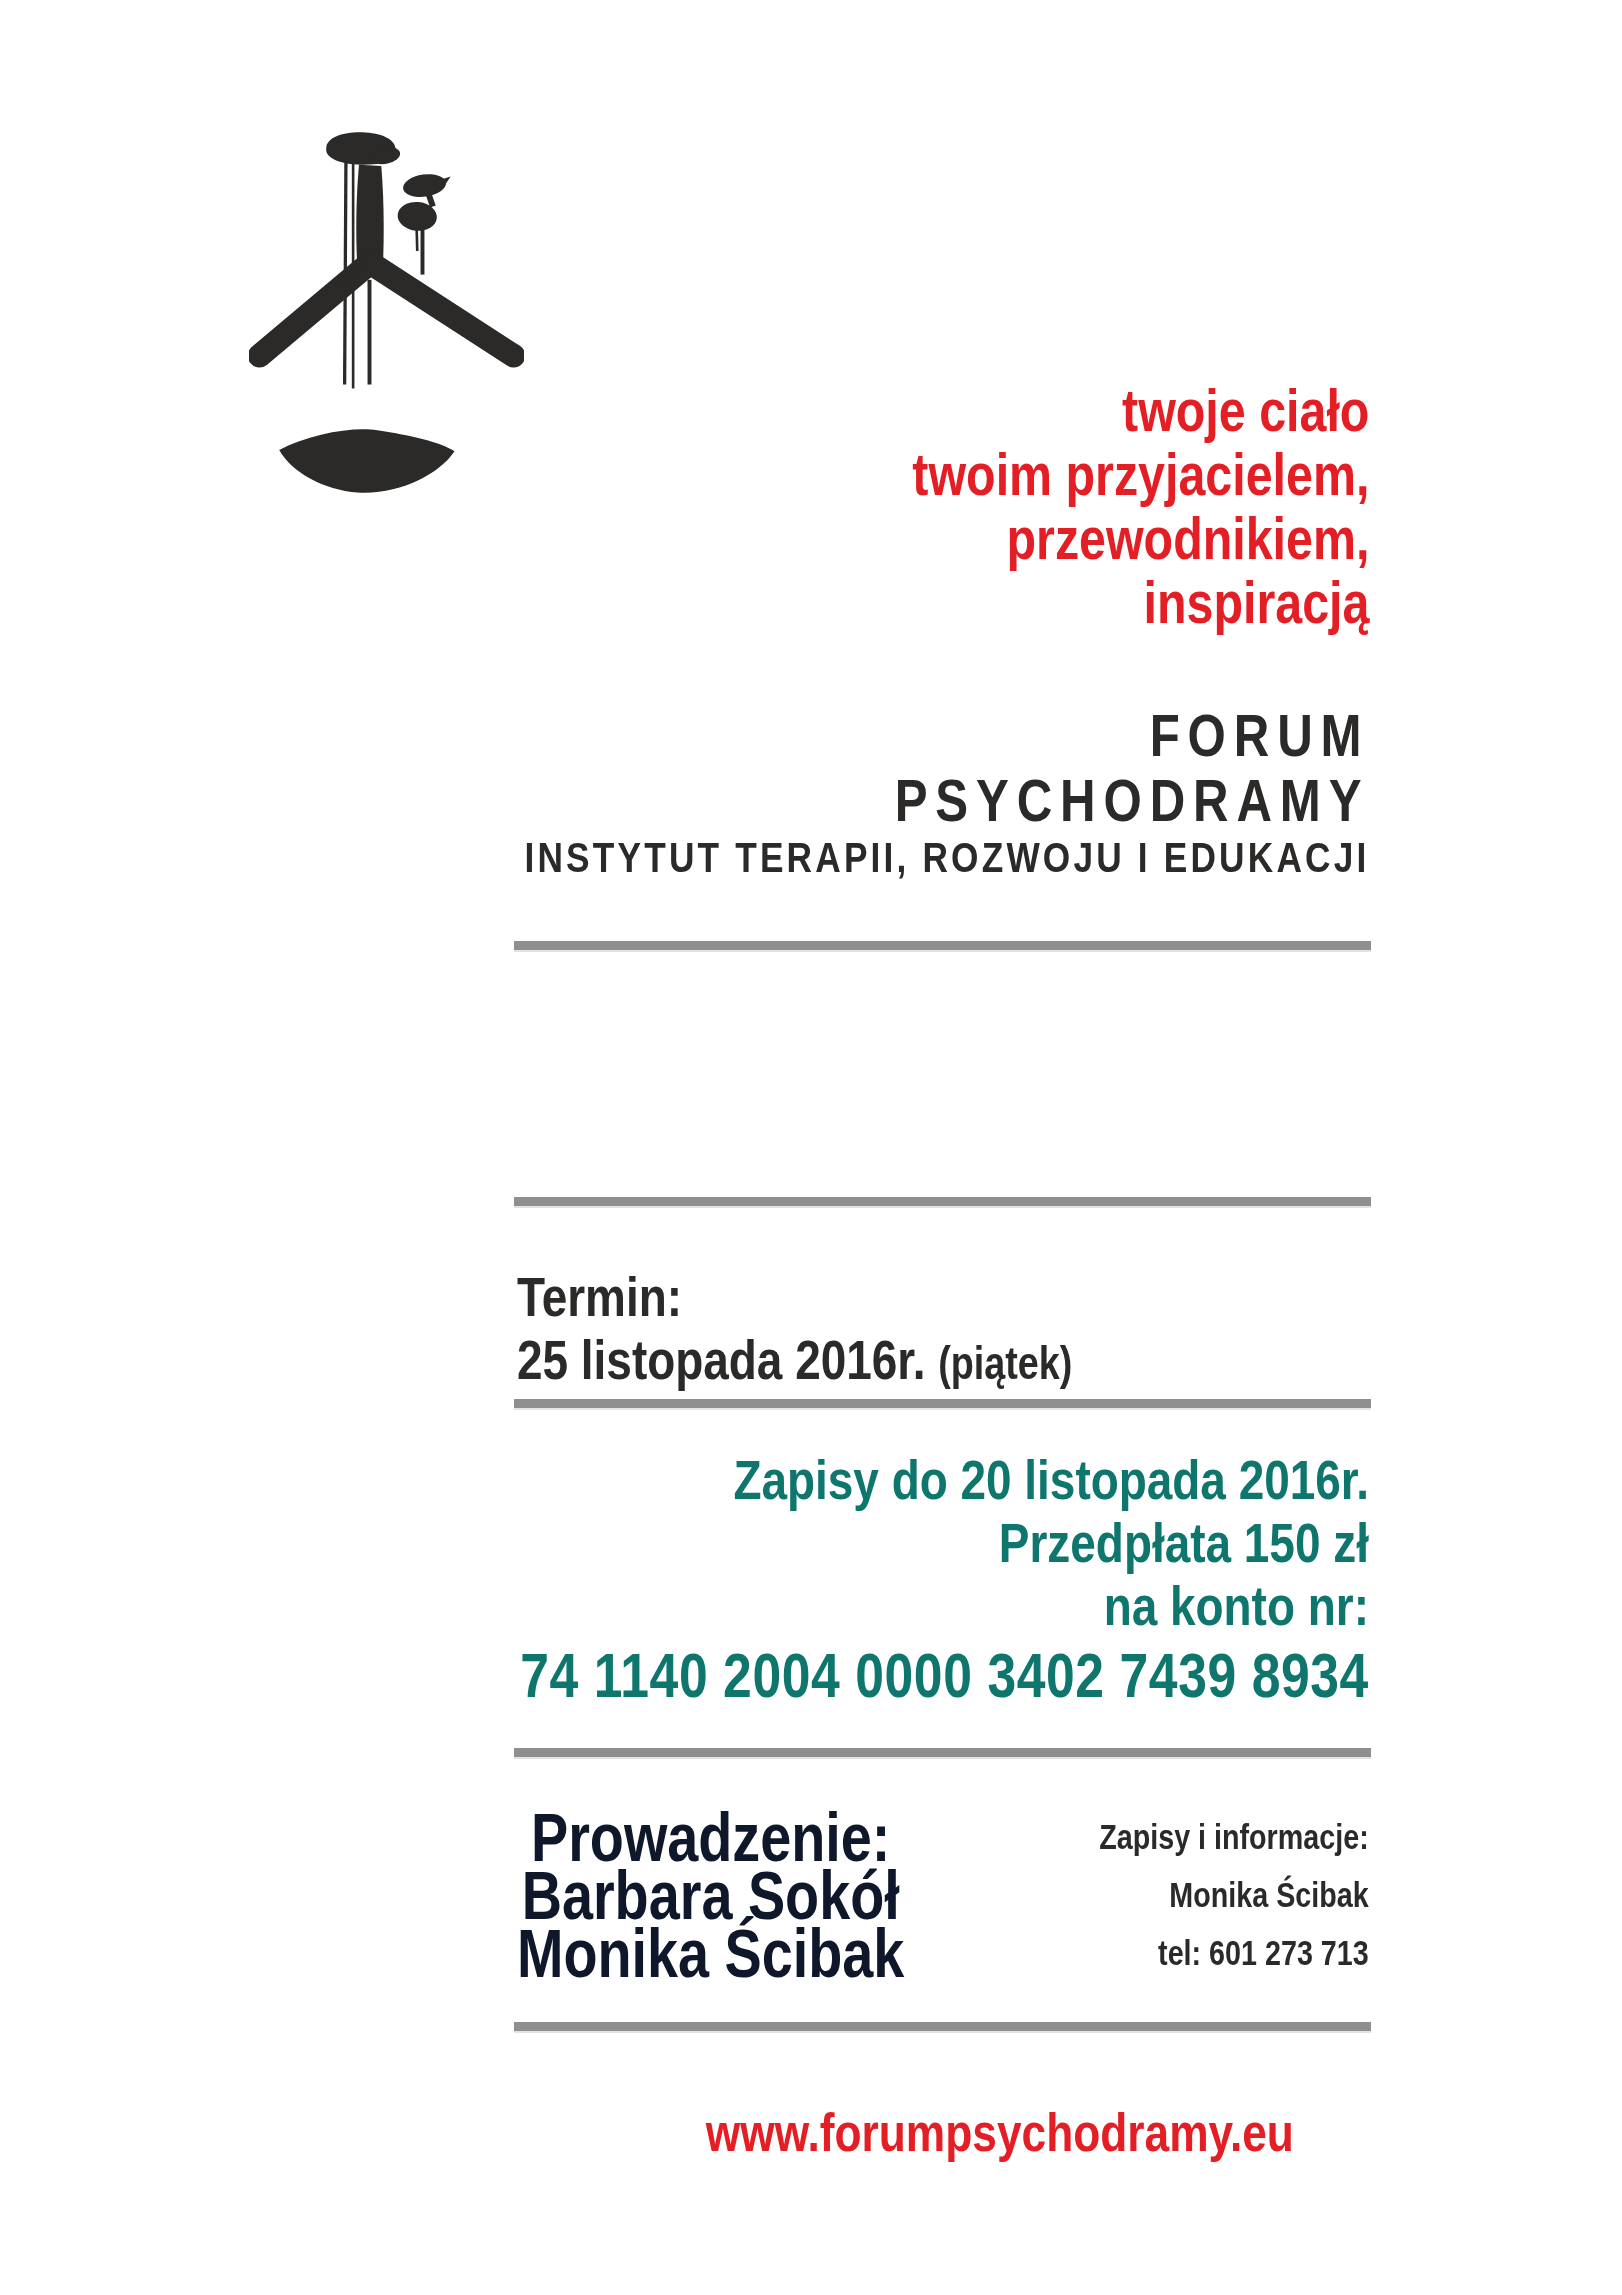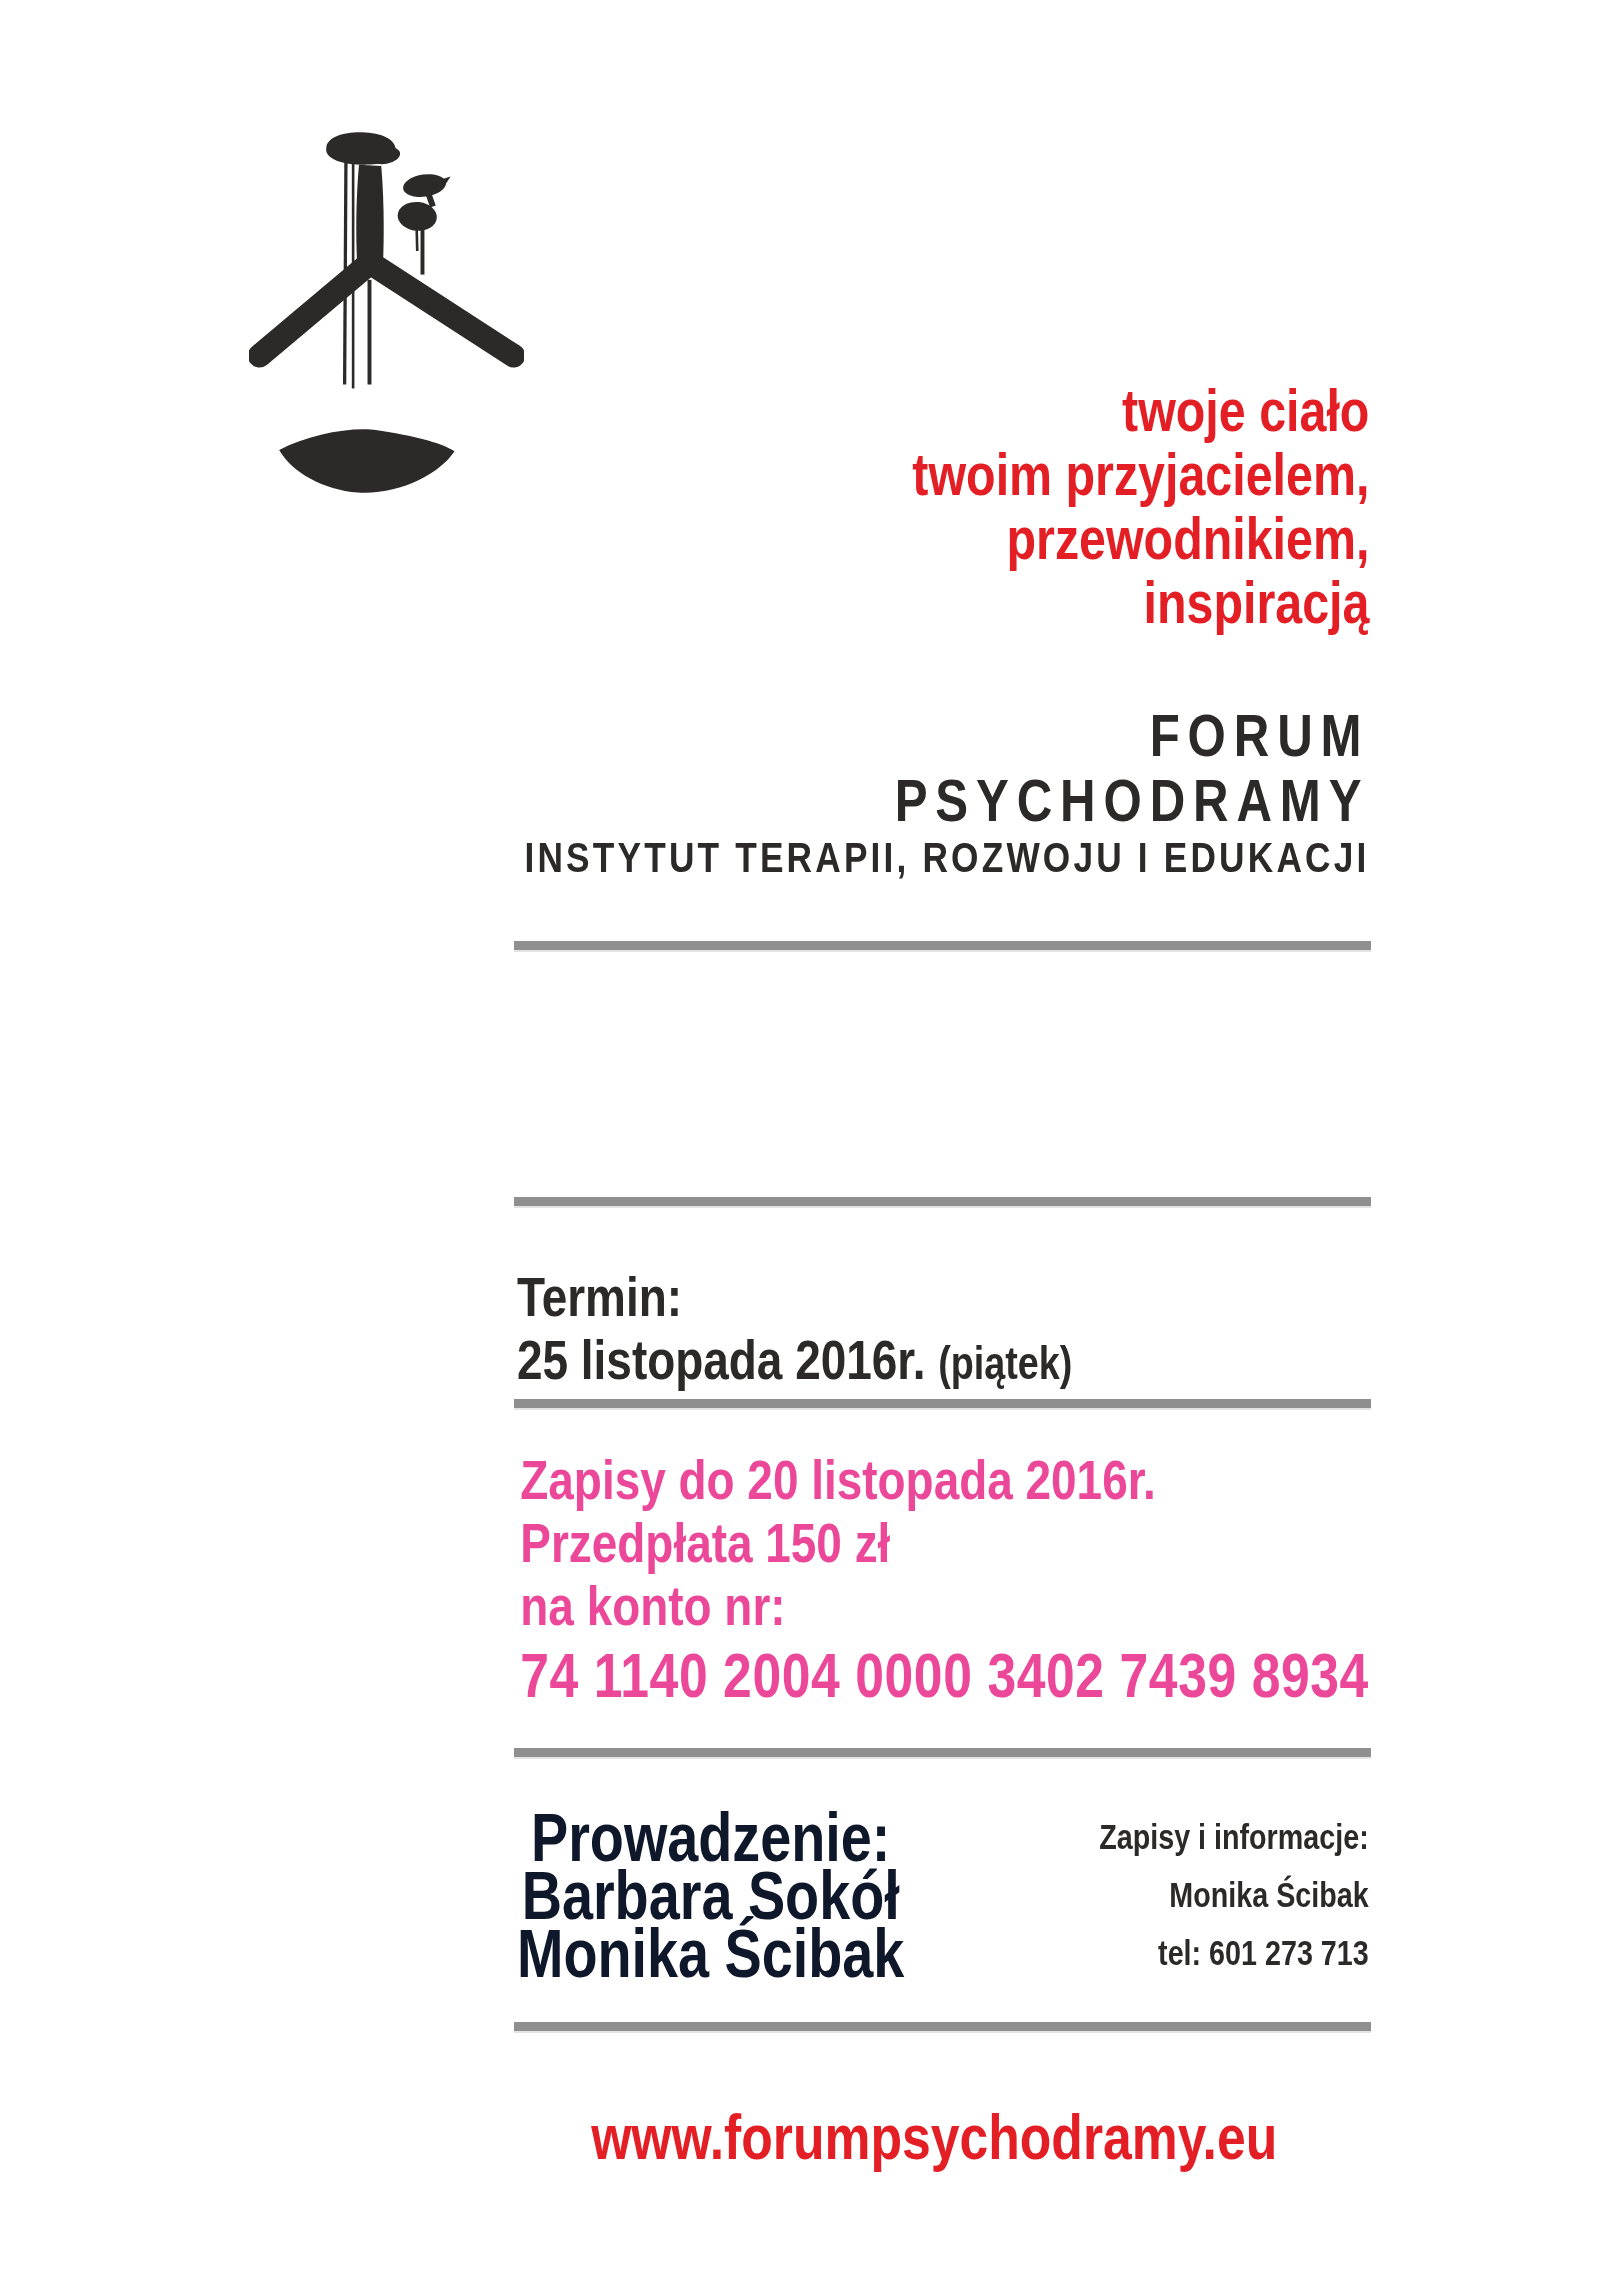--- a/index.html
+++ b/index.html
@@ -31,27 +31,27 @@
   .rule1 { top:941px; } .rule2 { top:1197px; } .rule3 { top:1399px; }
   .rule4 { top:1748px; } .rule5 { top:2022px; }
 
   .workshop { top:1006px; right:254px; text-align:right; }
   .workshop .ws1 { font-size:62px; line-height:65px; }
   .workshop .ws2 { font-size:58px; line-height:68px; }
 
   .termin { top:1240px; left:517px; text-align:left; font-size:56px; line-height:63px; color:#2b2a29;margin-top:25px; }
   .termin .weekday { font-size:46px; }
 
-  .zapisy { top:1448px; right:254px; font-size:56px; line-height:63px; color:#ec4899; }
+  .zapisy { top:1448px; right:254px; text-align:right; font-size:56px; line-height:63px; color:#0f766e; }
   .zapisy .account { font-size:63px; line-height:77px; letter-spacing:0.7px; }
 
   .people-left  { top:1808px; left:517px;  text-align:center;  font-size:68px; line-height:58px; color:#0f172a; }
   .people-right { top:1808px; right:254px; text-align:right; font-size:35px; line-height:58px; color:#2b2a29; }
 
-  .website { top:2101px; left:514px; width:857px; text-align:left; font-size:63px; }
+  .website { top:2101px; left:514px; width:857px; text-align:right; font-size:54px; }
 </style>
 </head>
 <body>
 
 <div class="page">
 
   <svg class="logo" viewBox="0 0 420 570" aria-hidden="true">
     <g fill="#2b2a29" stroke="none">
 
       <path d="M118,30 C120,12 150,5 178,7 C208,9 226,20 224,36 C222,51 200,57 170,56 C142,55 115,47 118,30 Z"></path>

